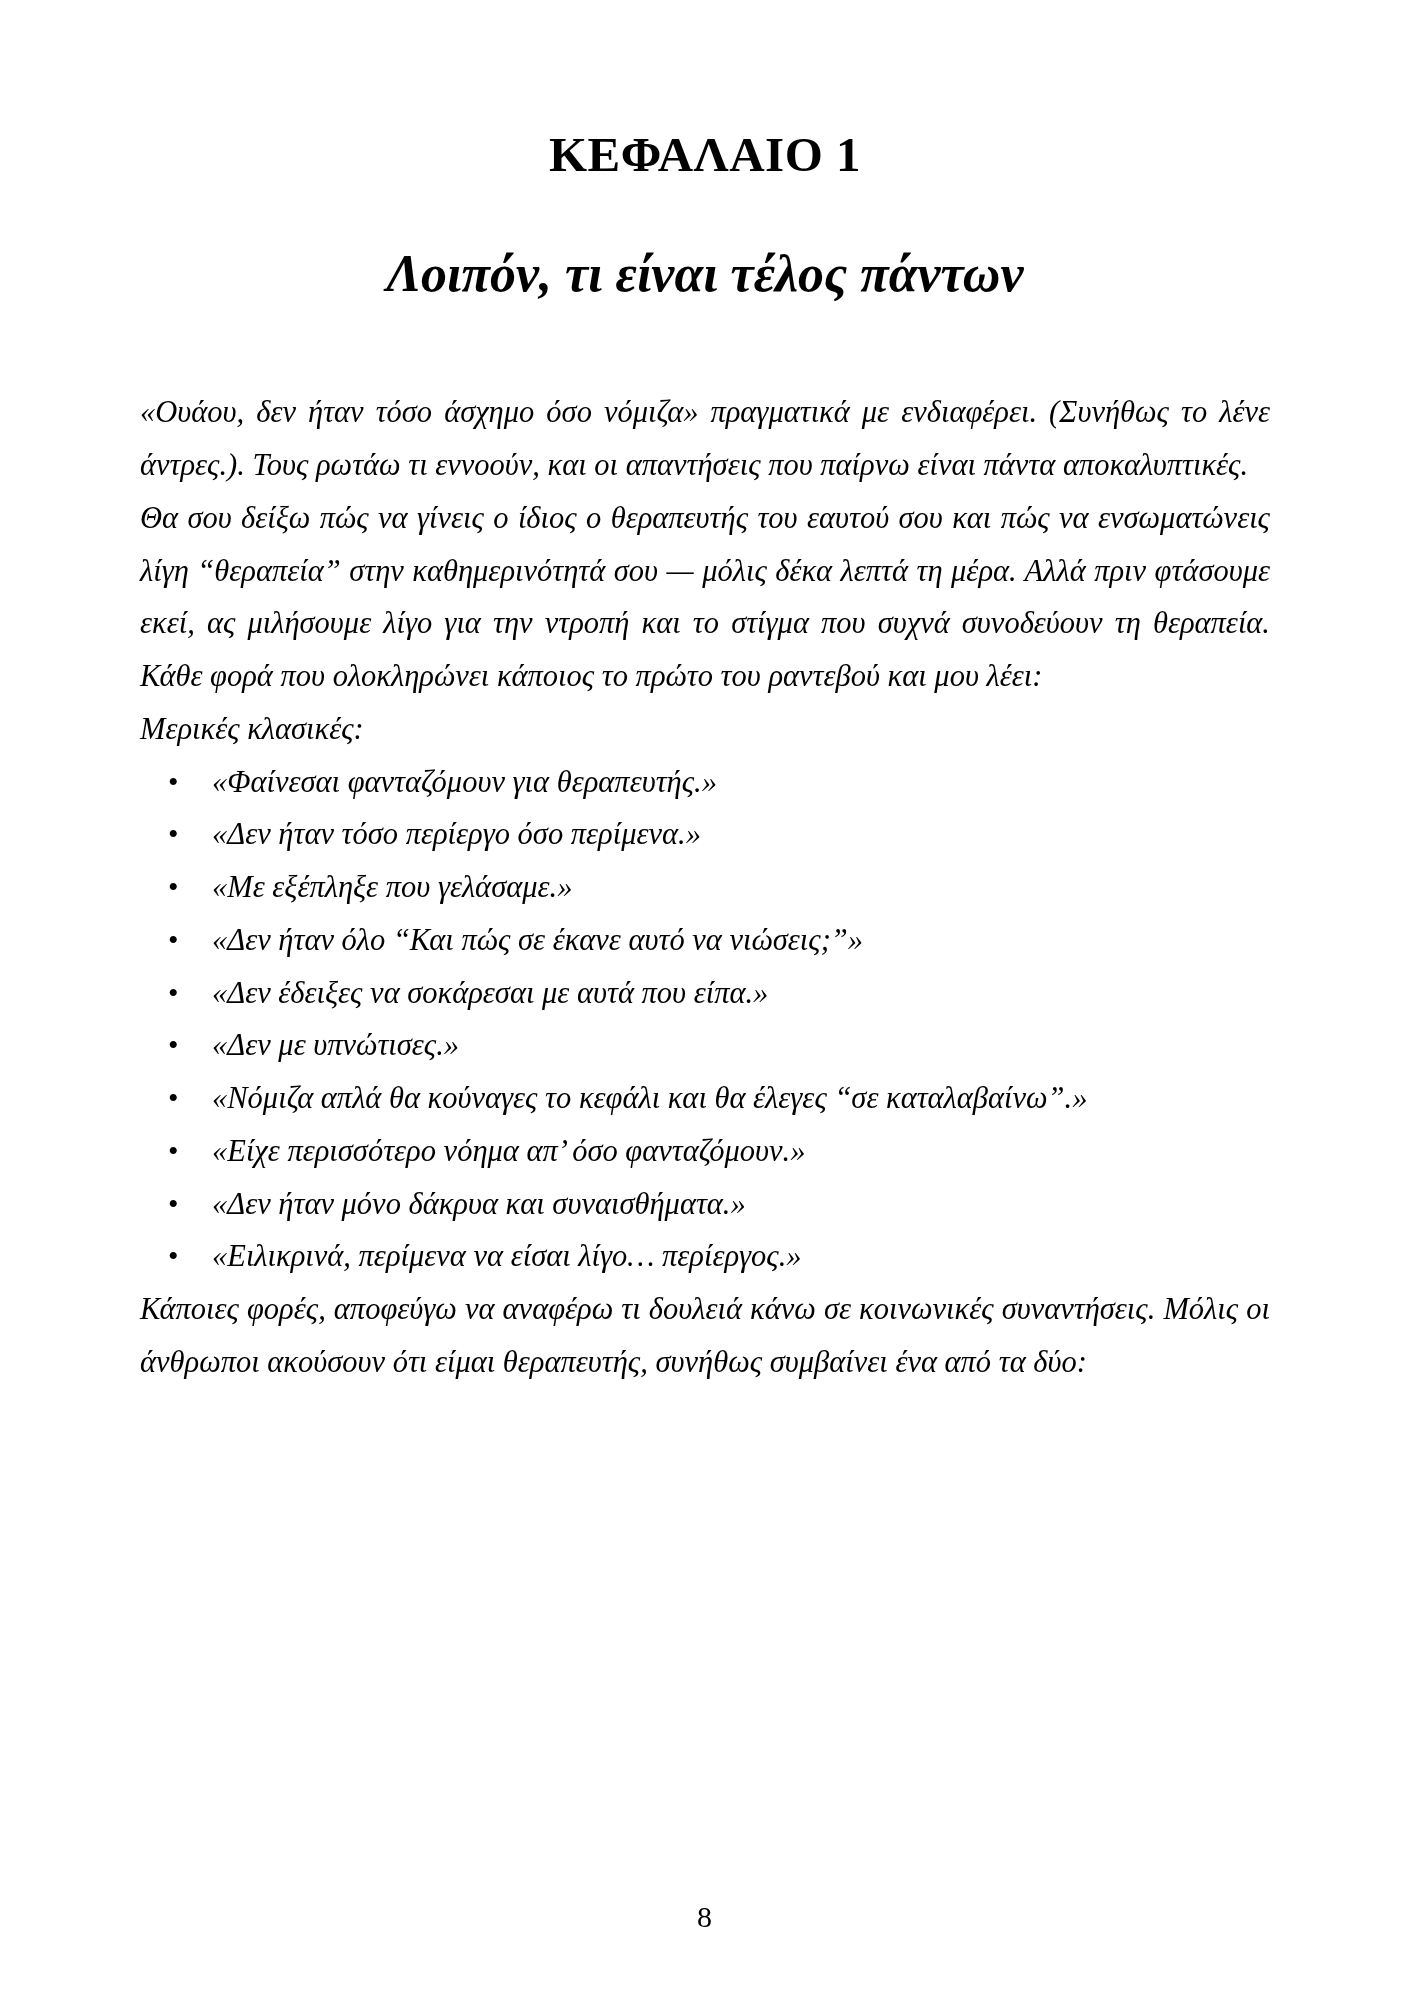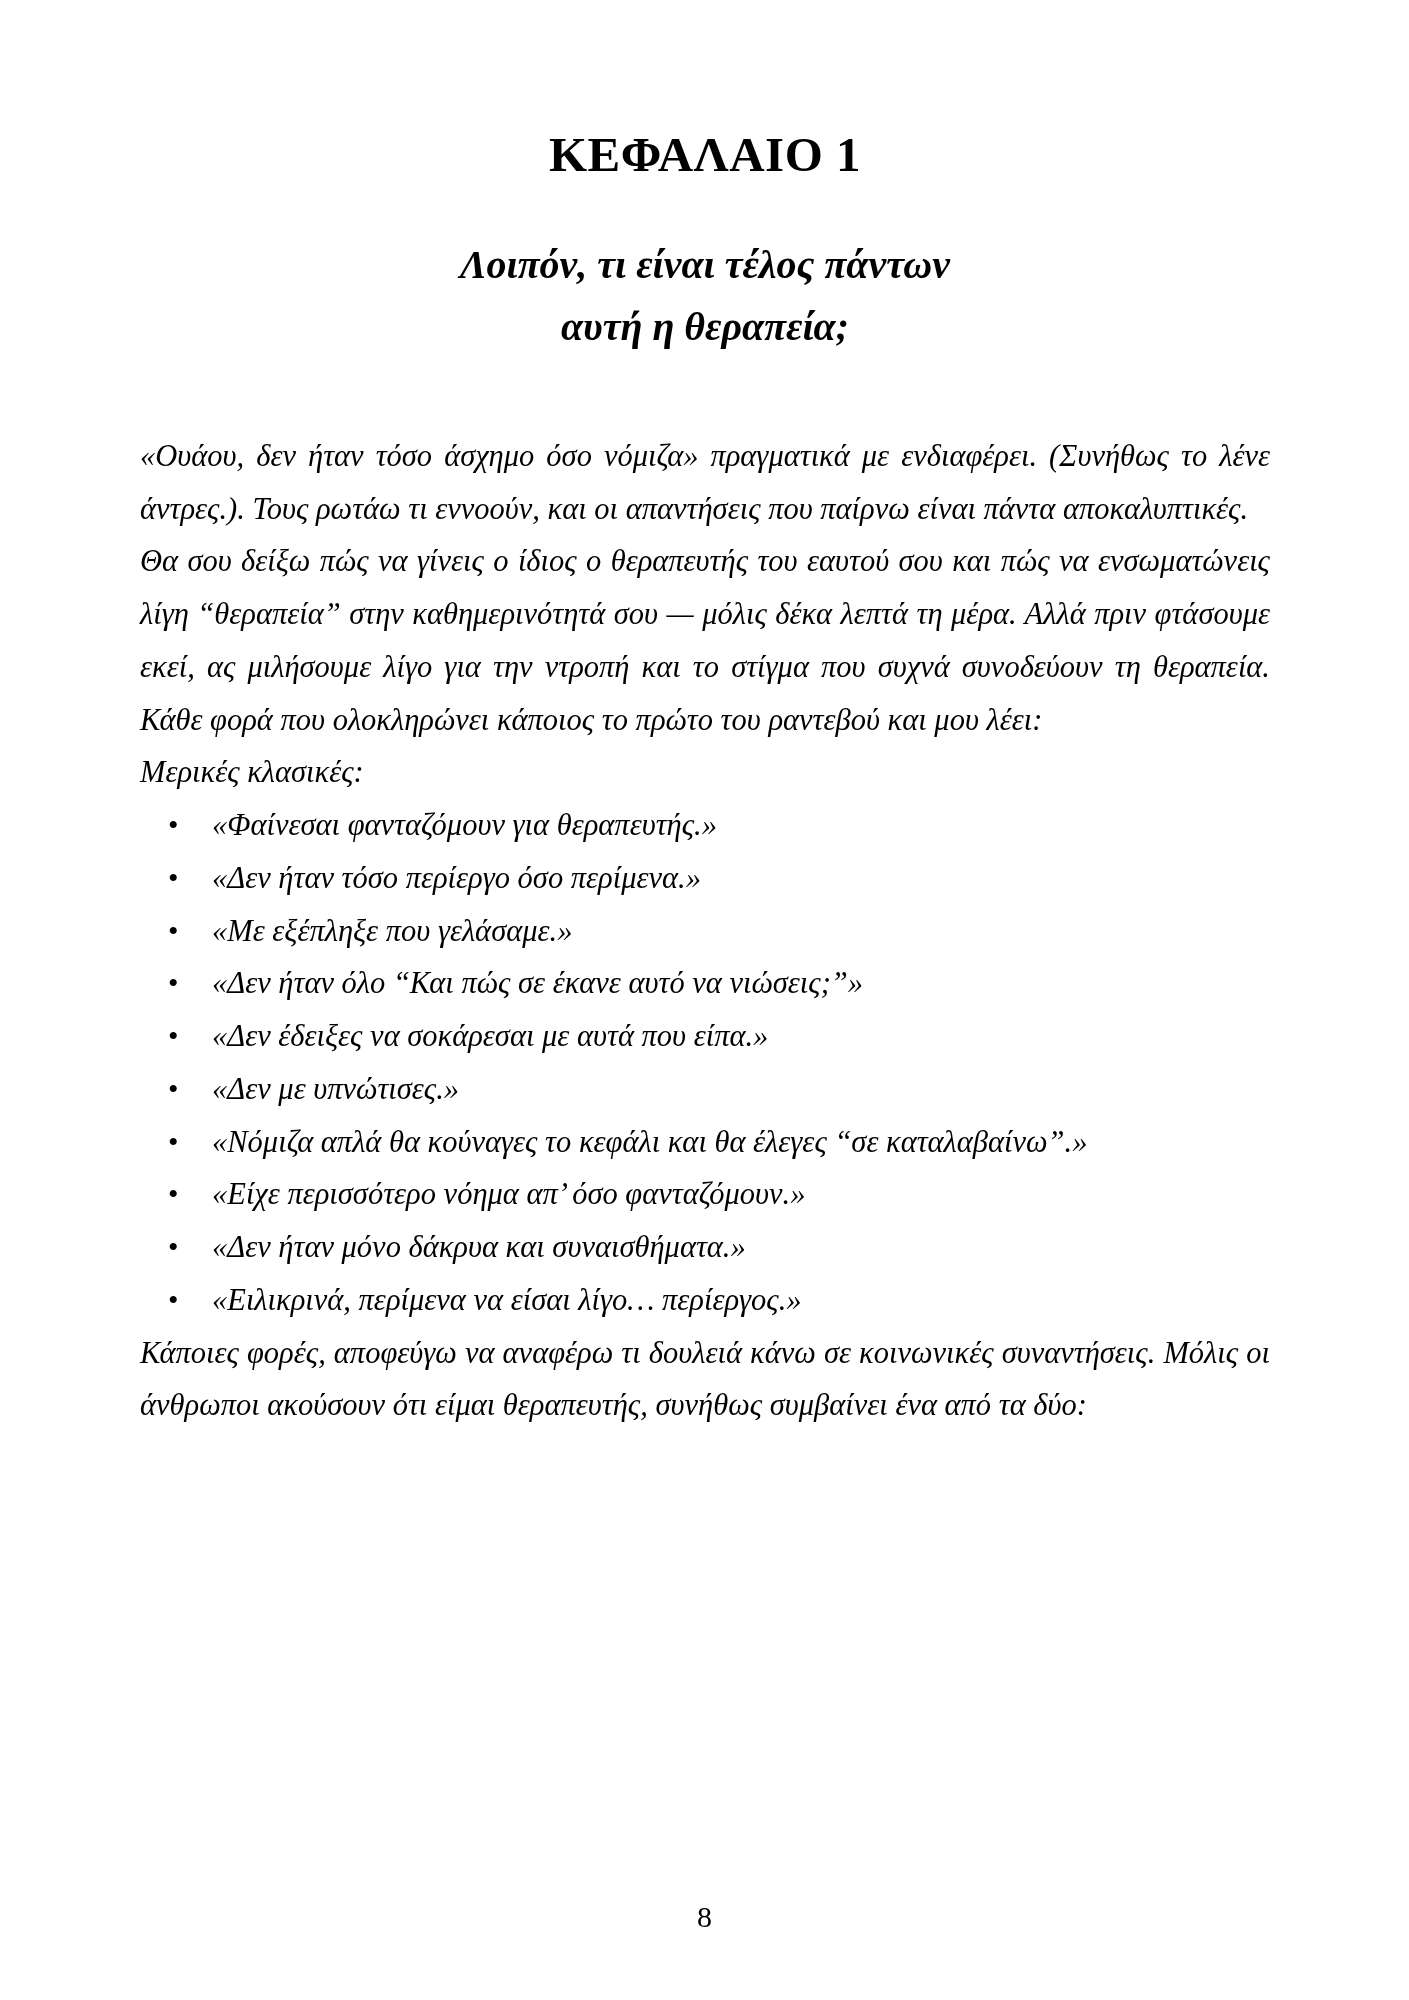--- a/index.html
+++ b/index.html
@@ -31,21 +31,21 @@
     font-size: 49px;
     letter-spacing: 0.5px;
     margin-top: 128px;
     line-height: 1.1;
   }
 
   .subtitle {
     text-align: center;
     font-style: italic;
     font-weight: bold;
-    font-size: 40px;
+    font-size: 52px;
     line-height: 1.55;
     margin-top: 52px;
   }
   .subtitle .sub-line {
     display: block;
   }
 
   .body-block {
     margin-top: 72px;
   }
@@ -103,21 +103,20 @@
 </head>
 <body>
 
 <div class="page">
   <div class="content">
 
     <h1 class="chapter-title">ΚΕΦΑΛΑΙΟ 1</h1>
 
     <h2 class="subtitle">
       <span class="sub-line">Λοιπόν, τι είναι τέλος πάντων</span>
-      <span class="sub-line">αυτή η θεραπεία;</span>
     </h2>
 
     <div class="body-block">
 
       <p class="para justify-all">«Ουάου, δεν ήταν τόσο άσχημο όσο νόμιζα» πραγματικά με ενδιαφέρει. (Συνήθως το λένε άντρες.). Τους ρωτάω τι εννοούν, και οι απαντήσεις που παίρνω είναι πάντα αποκαλυπτικές.</p>
 
       <p class="para justify-all">Θα σου δείξω πώς να γίνεις ο ίδιος ο θεραπευτής του εαυτού σου και πώς να ενσωματώνεις λίγη “θεραπεία” στην καθημερινότητά σου — μόλις δέκα λεπτά τη μέρα. Αλλά πριν φτάσουμε εκεί, ας μιλήσουμε λίγο για την ντροπή και το στίγμα που συχνά συνοδεύουν τη θεραπεία. Κάθε φορά που ολοκληρώνει κάποιος το πρώτο του ραντεβού και μου λέει:</p>
 
       <p class="para nojust">Μερικές κλασικές:</p>
 

